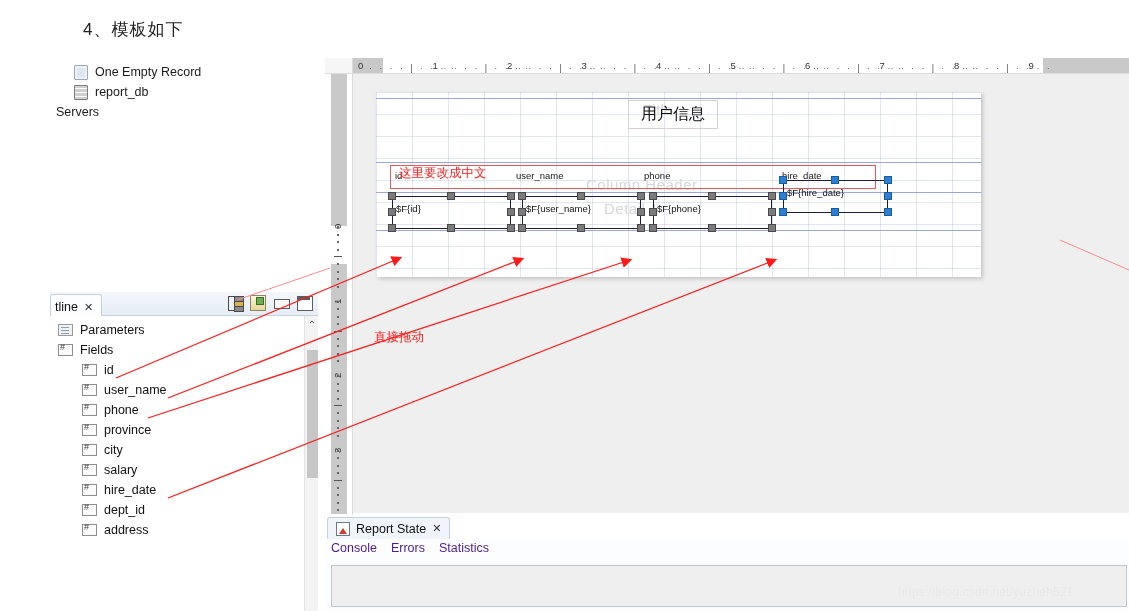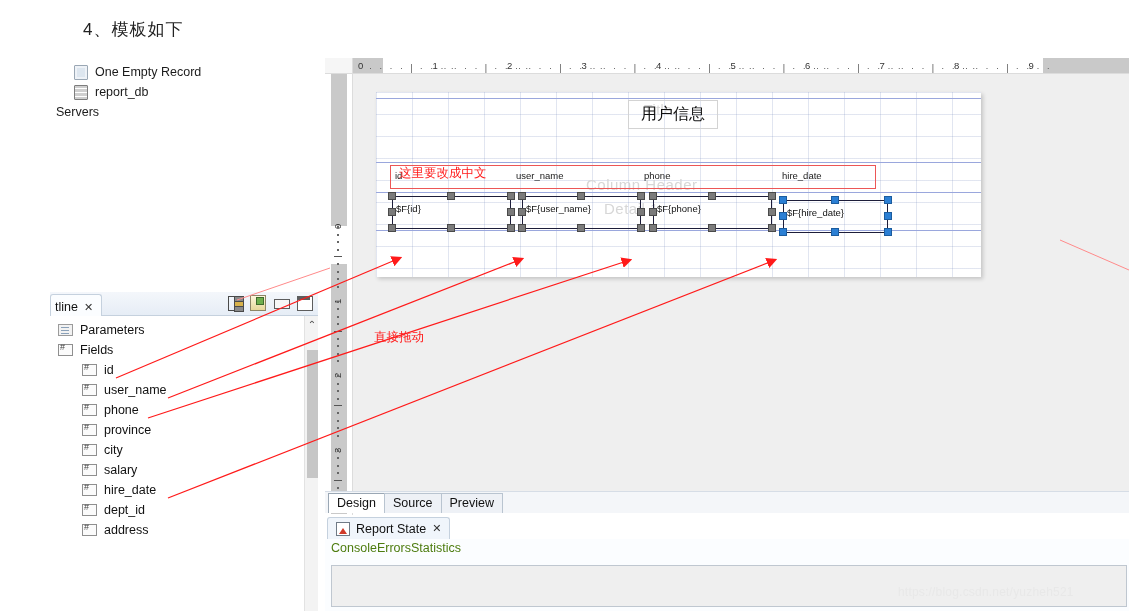--- a/index.html
+++ b/index.html
@@ -230,22 +230,22 @@
   }
   .rs-ico {
     width:14px; height:14px; background:#ffffff; border:1px solid #6f7a86; position:relative;
   }
   .rs-ico:after{
     content:""; position:absolute; left:2px; bottom:1px;
     border-left:4px solid transparent; border-right:4px solid transparent;
     border-bottom:6px solid #d03a2a;
   }
   #rs-subtabs {
-    position:absolute; left:0; top:26px; display:flex; padding-left:6px;
-    font-size:12.5px; color:#4d7c0f;
+    position:absolute; left:0; top:26px; display:flex; gap:14px; padding-left:6px;
+    font-size:12.5px; color:#4c1d95;
   }
   #rs-console {
     position:absolute; left:6px; top:50px; right:2px; bottom:4px;
     background:#efefef; border:1px solid #bfc7d0;
   }
 
   #watermark {
     position:absolute; left:898px; top:585px; font-size:12px;
     color:#e8e8e8; letter-spacing:.2px; white-space:nowrap;
   }
@@ -473,40 +473,35 @@
         <span class="handle" style="left:-4px;top:-4px;"></span>
         <span class="handle" style="left:55px;top:-4px;"></span>
         <span class="handle" style="left:115px;top:-4px;"></span>
         <span class="handle" style="left:-4px;top:12px;"></span>
         <span class="handle" style="left:115px;top:12px;"></span>
         <span class="handle" style="left:-4px;top:28px;"></span>
         <span class="handle" style="left:55px;top:28px;"></span>
         <span class="handle" style="left:115px;top:28px;"></span>
       </div>
 
-      <div class="field-box selected" style="left:407px;top:108px;width:105px;">
+      <div class="field-box selected" style="left:407px;top:88px;width:105px;">
         <div class="inner"></div>
         <span class="txt">$F{hire_date}</span>
         <span class="handle" style="left:-4px;top:-4px;"></span>
         <span class="handle" style="left:48px;top:-4px;"></span>
         <span class="handle" style="left:101px;top:-4px;"></span>
         <span class="handle" style="left:-4px;top:12px;"></span>
         <span class="handle" style="left:101px;top:12px;"></span>
         <span class="handle" style="left:-4px;top:28px;"></span>
         <span class="handle" style="left:48px;top:28px;"></span>
         <span class="handle" style="left:101px;top:28px;"></span>
       </div>
     </div>
   </div>
 
-  <div id="editor-tabs">
-    <div class="etab active">Design</div>
-    <div class="etab">Source</div>
-    <div class="etab">Preview</div>
-  </div>
 
   <div id="report-state-view">
     <div id="rs-tabbar">
       <div id="rs-tab">
         <span class="rs-ico"></span>
         <span>Report State</span>
         <span class="x-glyph">✕</span>
       </div>
     </div>
     <div id="rs-subtabs">

